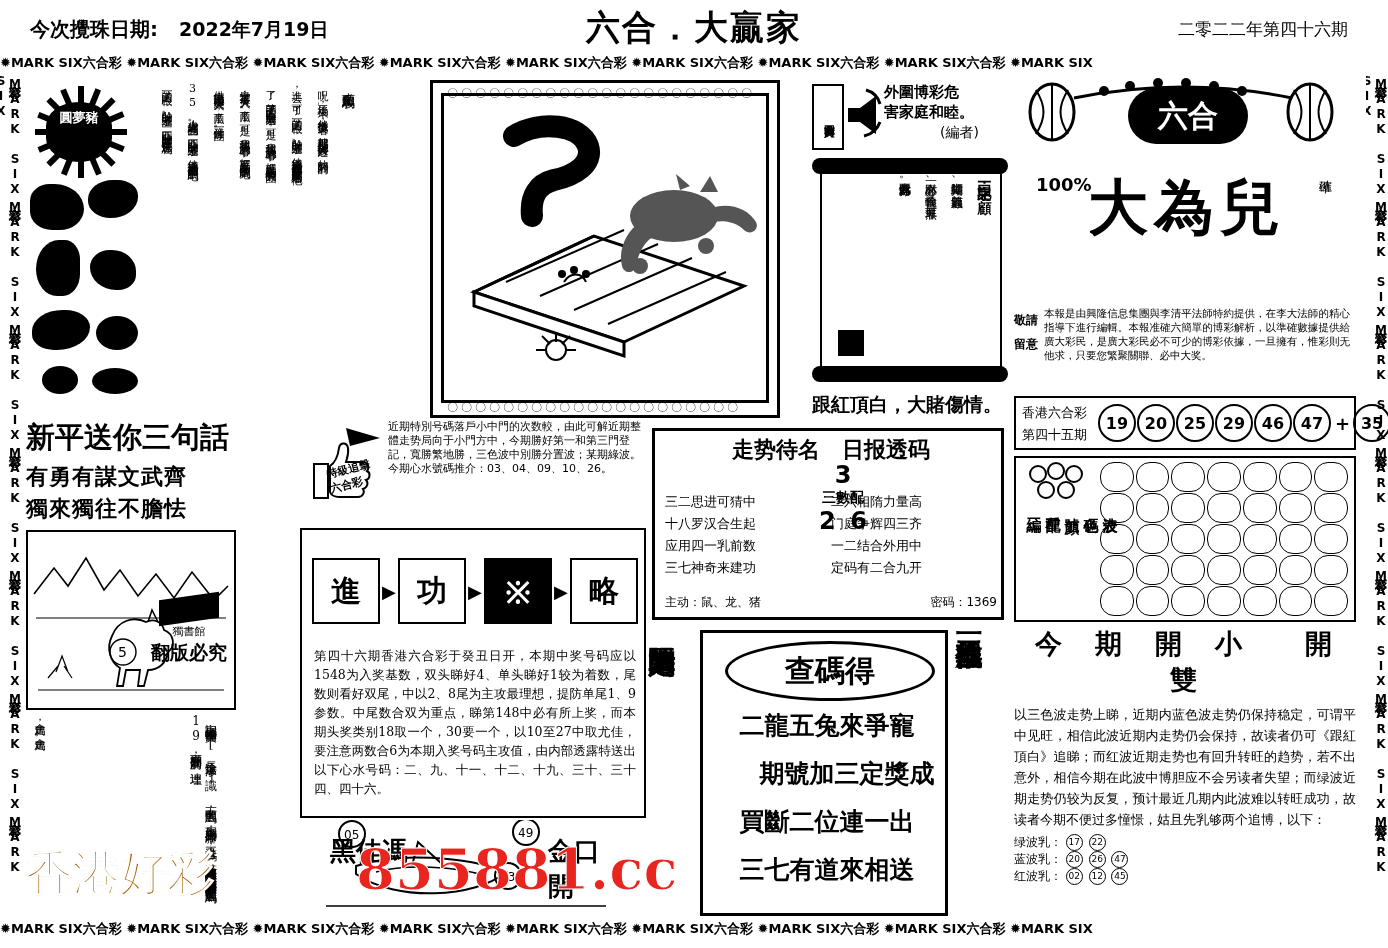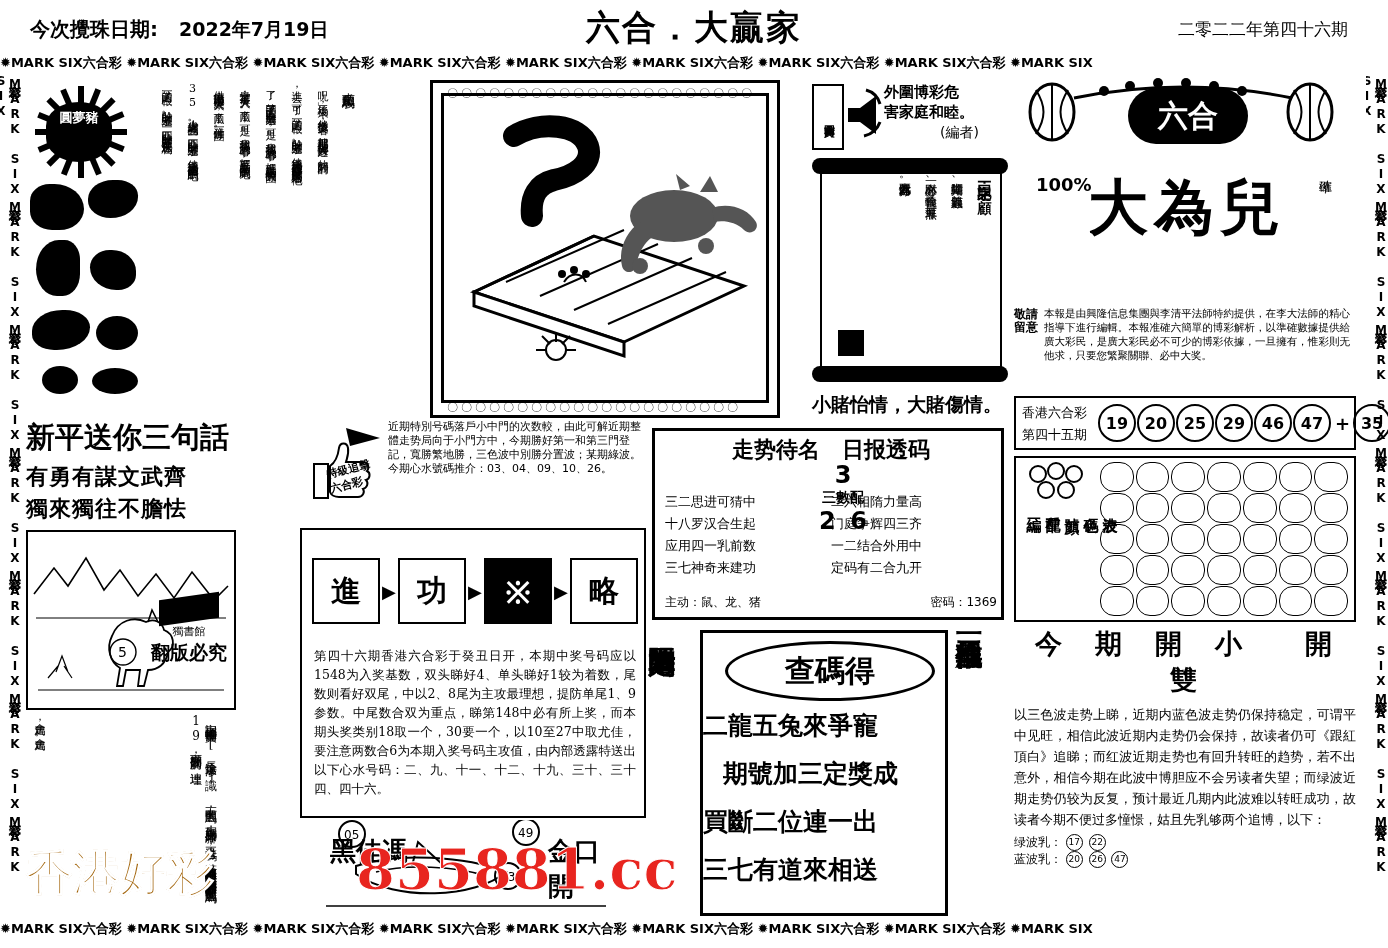--- a/index.html
+++ b/index.html
@@ -81,21 +81,21 @@
   #couplet .mid{position:absolute;left:158px;top:30px;width:60px;height:62px;text-align:center;}
   #couplet .bottom{position:absolute;left:10px;bottom:6px;width:332px;display:flex;justify-content:space-between;font-size:12px;gap:39px;}
 
   
   #shen{left:640px;top:626px;width:46px;height:290px;}
   #shen .v{writing-mode:vertical-rl;text-orientation:upright;font-size:27px;font-weight:bold;line-height:44px;font-family:"DejaVu Serif","Liberation Serif",serif;}
 
   
   #chama{left:700px;top:630px;width:248px;height:286px;border:3px solid #000;}
   #chama .oval{position:absolute;left:22px;top:8px;width:204px;height:54px;border:3px solid #000;border-radius:50%;display:flex;align-items:center;justify-content:center;font-size:30px;font-weight:bold;font-family:"DejaVu Serif","Liberation Serif",serif;}
-  #chama .ln{position:absolute;left:0;width:248px;font-size:25px;font-weight:bold;font-family:"DejaVu Serif","Liberation Serif",serif;}
+  #chama .ln{position:absolute;left:0;width:248px;text-align:center;font-size:25px;font-weight:bold;font-family:"DejaVu Serif","Liberation Serif",serif;}
 
   
   #guan{left:952px;top:620px;width:60px;height:296px;}
   #guan .v{writing-mode:vertical-rl;text-orientation:upright;font-size:27px;font-weight:bold;line-height:34px;font-family:"DejaVu Serif","Liberation Serif",serif;}
 
   
   #warn{left:812px;top:82px;width:196px;height:70px;}
   #warn .t{position:absolute;left:72px;top:0px;font-size:15px;line-height:20px;font-weight:bold;}
   #warn .au{position:absolute;left:128px;top:42px;font-size:14px;}
 
@@ -108,21 +108,21 @@
 
   
   #rlogo{left:1018px;top:78px;width:330px;height:250px;}
   #rlogo .lbl{position:absolute;left:110px;top:10px;width:120px;height:56px;background:#000;color:#fff;border-radius:28px;display:flex;align-items:center;justify-content:center;font-size:30px;font-weight:bold;font-family:"DejaVu Serif","Liberation Serif",serif;}
   #rlogo .big{position:absolute;left:34px;top:90px;width:270px;text-align:center;font-size:60px;font-weight:bold;font-family:"DejaVu Serif","Liberation Serif",serif;letter-spacing:6px;}
   #rlogo .p100{position:absolute;left:18px;top:96px;font-size:18px;font-weight:bold;}
   #rlogo .zhun{position:absolute;right:14px;top:92px;font-size:13px;writing-mode:vertical-rl;text-orientation:upright;}
 
   
   #notice{left:1014px;top:306px;width:340px;height:92px;font-size:10.5px;line-height:14px;}
-  #notice .hd{position:absolute;left:0;top:2px;width:26px;font-size:12px;font-weight:bold;line-height:13px;}
+  #notice .hd{position:absolute;left:0;top:2px;width:26px;font-size:12px;font-weight:bold;line-height:24px;}
   #notice .bd{position:absolute;left:30px;top:0;width:306px;text-align:justify;}
 
   
   #lastdraw{left:1014px;top:396px;width:342px;height:54px;border:2px solid #000;}
   #lastdraw .lab{position:absolute;left:6px;top:4px;width:72px;font-size:13px;line-height:22px;}
   #lastdraw .balls{position:absolute;left:82px;top:6px;display:flex;align-items:center;}
   .ball{width:34px;height:34px;border:2px solid #000;border-radius:50%;display:flex;align-items:center;justify-content:center;font-size:16px;font-weight:bold;margin-right:1px;}
   .plus{font-size:18px;font-weight:bold;margin:0 3px;}
 
   
@@ -366,21 +366,21 @@
     <div style="position:absolute;left:0;bottom:6px;width:196px;height:16px;background:#000;border-radius:8px;"></div>
     <div class="inner">
       <div class="v" style="position:absolute;right:6px;top:8px;height:180px;width:24px;font-size:14px;font-weight:bold;">一字記之曰：顧</div>
       <div class="v" style="position:absolute;right:34px;top:8px;height:180px;width:22px;">站揭陣腳、義無返顧</div>
       <div class="v" style="position:absolute;right:60px;top:8px;height:180px;width:22px;">一心亦財來、義輸會、無可厚非</div>
       <div class="v" style="position:absolute;right:86px;top:8px;height:180px;width:22px;">人為財死亦留憾。</div>
       <div style="position:absolute;left:16px;bottom:14px;width:26px;height:26px;background:#000;"></div>
     </div>
   </div>
 
-  <div class="panel" id="gamble">小賭怡情，大賭傷情。</div>
+  <div class="panel" id="gamble">跟紅頂白，大賭傷情。</div>
 
   <div class="panel" id="rlogo">
     <svg viewBox="0 0 330 90" width="330" height="90" style="position:absolute;left:0;top:0;">
       <ellipse cx="34" cy="34" rx="22" ry="28" fill="none" stroke="#000" stroke-width="3"></ellipse>
       <path d="M34 6 v56 M18 12 c10 16 10 28 0 44 M50 12 c-10 16-10 28 0 44" stroke="#000" stroke-width="2" fill="none"></path>
       <ellipse cx="292" cy="34" rx="22" ry="28" fill="none" stroke="#000" stroke-width="3"></ellipse>
       <path d="M292 6 v56 M276 12 c10 16 10 28 0 44 M308 12 c-10 16-10 28 0 44" stroke="#000" stroke-width="2" fill="none"></path>
       <path d="M56 20 q110-22 218 0" fill="none" stroke="#000" stroke-width="3"></path>
       <circle cx="86" cy="13" r="5"></circle>
         <circle cx="112" cy="8" r="5"></circle>
@@ -493,20 +493,26 @@
         <span>绿波乳</span>：
         <span class="num">17</span>
         <span class="num">22</span>
       </div>
       <div>
         <span>蓝波乳</span>：
         <span class="num">20</span>
         <span class="num">26</span>
         <span class="num">47</span>
       </div>
+      <div>
+        <span>红波乳</span>：
+        <span class="num">02</span>
+        <span class="num">12</span>
+        <span class="num">45</span>
+      </div>
     </div>
   </div>
 
   <div id="wm">
     <div class="a">香港好彩</div>
     <div class="b">855881.cc</div>
   </div>
 
 </div>
 

